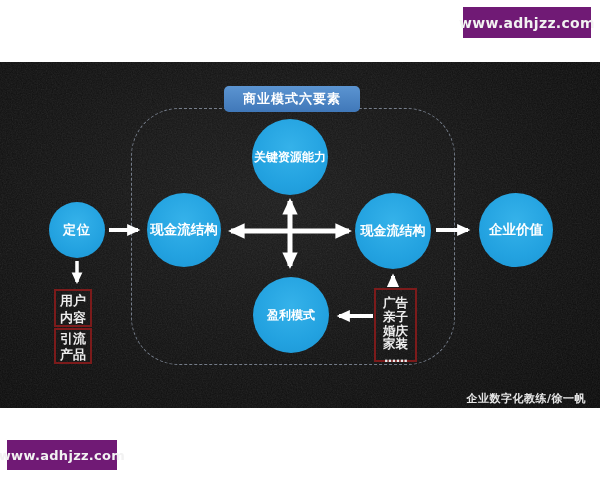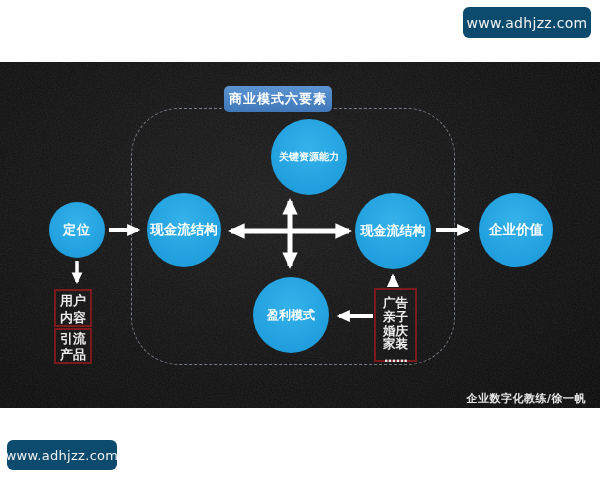--- a/index.html
+++ b/index.html
@@ -2,51 +2,51 @@
 <html><head>
 <meta charset="utf-8">
 <style>
   html,body{margin:0;padding:0;}
   body{
     width:600px;height:480px;position:relative;overflow:hidden;
     background:#ffffff;
     font-family:"DejaVu Sans","Liberation Sans",sans-serif;
   }
   .watermark{
-    position:absolute;background:#0c4a6e;color:#f2f2f2;
+    position:absolute;background:#701a75;color:#f2f2f2;
     display:flex;align-items:center;justify-content:center;
-    font-weight:normal;letter-spacing:.3px;border-radius:6px;
+    font-weight:bold;letter-spacing:.3px;
   }
   .wm-top{left:463px;top:7px;width:128px;height:31px;font-size:14px;}
   .wm-bottom{left:7px;top:440px;width:110px;height:30px;font-size:13px;}
   .panel{
     position:absolute;left:0;top:62px;width:600px;height:346px;
     background:radial-gradient(ellipse at 45% 40%, #1c1c1c 0%, #111111 55%, #0a0a0a 100%);
   }
   .panel-noise{position:absolute;left:0;top:0;opacity:.13;pointer-events:none;}
   .title-badge{
-    position:absolute;left:224px;top:24px;width:108px;height:26px;
+    position:absolute;left:224px;top:24px;width:136px;height:26px;
     background:linear-gradient(#5b94d1,#4078b9);
     border-radius:5px;color:#ffffff;font-size:13px;font-weight:bold;
     display:flex;align-items:center;justify-content:center;z-index:4;
     letter-spacing:1px;
   }
   .dashed-boundary{
     position:absolute;left:131px;top:46px;width:322px;height:255px;
     border:1.6px dashed rgba(152,162,180,.72);border-radius:48px;z-index:1;
   }
   .node{
     position:absolute;border-radius:50%;
     background:radial-gradient(circle at 50% 38%, #35b2ea 0%, #23a2e0 60%, #1b95d4 100%);
     color:#ffffff;font-weight:bold;white-space:nowrap;
     display:flex;align-items:center;justify-content:center;z-index:2;
   }
   .n-positioning{left:49px;top:140px;width:56px;height:56px;font-size:13px;letter-spacing:1px;font-family:Liberation Serif, serif;}
   .n-business{left:147px;top:131px;width:74px;height:74px;font-size:13.5px;}
-  .n-keyres{left:252px;top:57px;width:76px;height:76px;font-size:10px;margin-left:19px;}
+  .n-keyres{left:252px;top:57px;width:76px;height:76px;font-size:12px;}
   .n-cashflow{left:355px;top:131px;width:76px;height:76px;font-size:13px;}
   .n-profit{left:253px;top:215px;width:76px;height:76px;font-size:12px;}
   .n-value{left:479px;top:131px;width:74px;height:74px;font-size:13.5px;}
   .arrows{position:absolute;left:0;top:0;z-index:3;pointer-events:none;}
   .callout{
     position:absolute;border:2px solid #7c1b1b;color:#ececec;font-weight:bold;
     text-align:center;z-index:2;box-sizing:border-box;
   }
   .callout span{display:block;}
   .c-user{left:54px;top:227px;width:38px;height:38px;font-size:13px;line-height:17px;padding-top:1px;}

